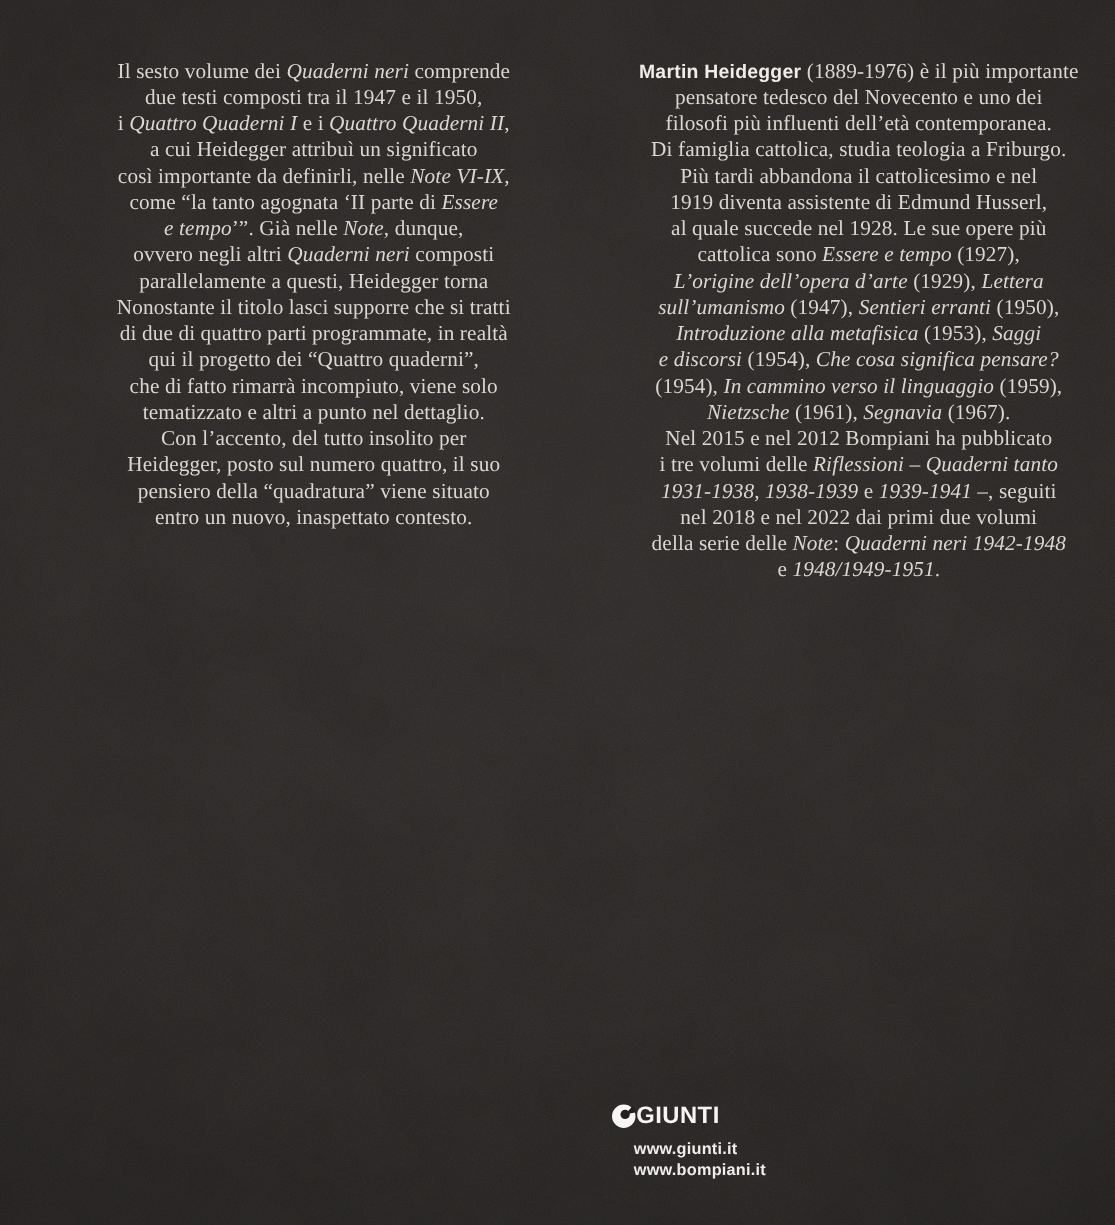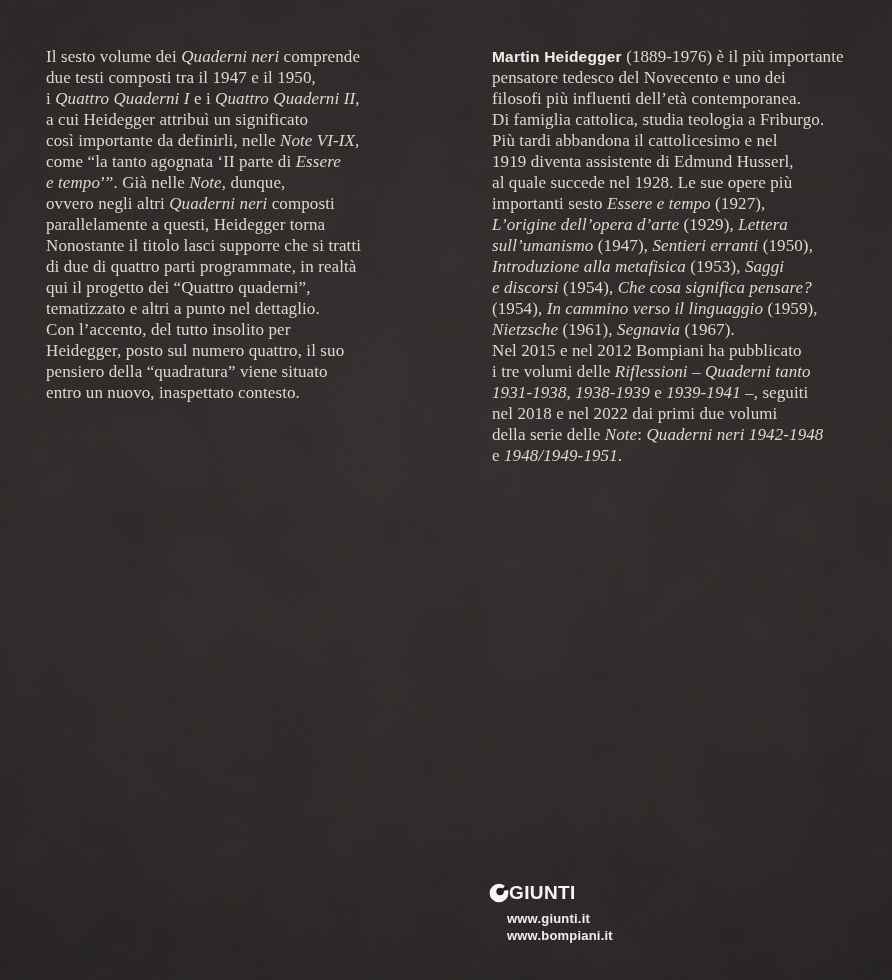--- a/index.html
+++ b/index.html
@@ -22,21 +22,21 @@
   .col {
     position: absolute;
     color: #dbd8d2;
     font-family: "Liberation Serif", serif;
     font-size: 17px;
     line-height: 21px;
     letter-spacing: 0.1px;
   }
   .col-left  { left: 46px;  top: 46px; width: 410px; }
   .col-right { left: 492px; top: 46px; width: 390px; }
-  .line { white-space: nowrap; height: 21px; }
+  .line { white-space: nowrap; height: 21px; text-align: center; }
   .seg-n { font-style: normal; }
   .seg-i { font-style: italic; }
   .seg-b {
     font-family: "Liberation Sans", sans-serif;
     font-weight: 700;
     font-size: 15.5px;
     color: #efedea;
     letter-spacing: 0.2px;
   }
   .brand {
@@ -92,36 +92,37 @@
       <div class="line"><span class="seg-n">i </span><span class="seg-i">Quattro Quaderni I</span><span class="seg-n"> e i </span><span class="seg-i">Quattro Quaderni II</span><span class="seg-n">,</span></div>
       <div class="line"><span class="seg-n">a cui Heidegger attribuì un significato</span></div>
       <div class="line"><span class="seg-n">così importante da definirli, nelle </span><span class="seg-i">Note VI-IX,</span></div>
       <div class="line"><span class="seg-n">come “la tanto agognata ‘II parte di </span><span class="seg-i">Essere</span></div>
       <div class="line"><span class="seg-i">e tempo</span><span class="seg-n">’”. Già nelle </span><span class="seg-i">Note</span><span class="seg-n">, dunque,</span></div>
       <div class="line"><span class="seg-n">ovvero negli altri </span><span class="seg-i">Quaderni neri</span><span class="seg-n"> composti</span></div>
       <div class="line"><span class="seg-n">parallelamente a questi, Heidegger torna</span></div>
       <div class="line"><span class="seg-n">Nonostante il titolo lasci supporre che si tratti</span></div>
       <div class="line"><span class="seg-n">di due di quattro parti programmate, in realtà</span></div>
       <div class="line"><span class="seg-n">qui il progetto dei “Quattro quaderni”,</span></div>
+      <div class="line"><span class="seg-n">che di fatto rimarrà incompiuto, viene solo</span></div>
       <div class="line"><span class="seg-n">tematizzato e altri a punto nel dettaglio.</span></div>
       <div class="line"><span class="seg-n">Con l’accento, del tutto insolito per</span></div>
       <div class="line"><span class="seg-n">Heidegger, posto sul numero quattro, il suo</span></div>
       <div class="line"><span class="seg-n">pensiero della “quadratura” viene situato</span></div>
       <div class="line"><span class="seg-n">entro un nuovo, inaspettato contesto.</span></div>
     </div>
 
   <div class="col col-right">
       <div class="line"><span class="seg-b">Martin Heidegger</span><span class="seg-n"> (1889-1976) è il più importante</span></div>
       <div class="line"><span class="seg-n">pensatore tedesco del Novecento e uno dei</span></div>
       <div class="line"><span class="seg-n">filosofi più influenti dell’età contemporanea.</span></div>
       <div class="line"><span class="seg-n">Di famiglia cattolica, studia teologia a Friburgo.</span></div>
       <div class="line"><span class="seg-n">Più tardi abbandona il cattolicesimo e nel</span></div>
       <div class="line"><span class="seg-n">1919 diventa assistente di Edmund Husserl,</span></div>
       <div class="line"><span class="seg-n">al quale succede nel 1928. Le sue opere più</span></div>
-      <div class="line"><span class="seg-n">importanti sesto </span><span class="seg-i">Essere e tempo</span><span class="seg-n"> (1927),</span></div>
+      <div class="line"><span class="seg-n">cattolica sono </span><span class="seg-i">Essere e tempo</span><span class="seg-n"> (1927),</span></div>
       <div class="line"><span class="seg-i">L’origine dell’opera d’arte</span><span class="seg-n"> (1929), </span><span class="seg-i">Lettera</span></div>
       <div class="line"><span class="seg-i">sull’umanismo</span><span class="seg-n"> (1947), </span><span class="seg-i">Sentieri erranti</span><span class="seg-n"> (1950),</span></div>
       <div class="line"><span class="seg-i">Introduzione alla metafisica</span><span class="seg-n"> (1953), </span><span class="seg-i">Saggi</span></div>
       <div class="line"><span class="seg-i">e discorsi</span><span class="seg-n"> (1954), </span><span class="seg-i">Che cosa significa pensare?</span></div>
       <div class="line"><span class="seg-n">(1954), </span><span class="seg-i">In cammino verso il linguaggio</span><span class="seg-n"> (1959),</span></div>
       <div class="line"><span class="seg-i">Nietzsche</span><span class="seg-n"> (1961), </span><span class="seg-i">Segnavia</span><span class="seg-n"> (1967).</span></div>
       <div class="line"><span class="seg-n">Nel 2015 e nel 2012 Bompiani ha pubblicato</span></div>
       <div class="line"><span class="seg-n">i tre volumi delle </span><span class="seg-i">Riflessioni – Quaderni tanto</span></div>
       <div class="line"><span class="seg-i">1931-1938, 1938-1939</span><span class="seg-n"> e </span><span class="seg-i">1939-1941</span><span class="seg-n"> –, seguiti</span></div>
       <div class="line"><span class="seg-n">nel 2018 e nel 2022 dai primi due volumi</span></div>

